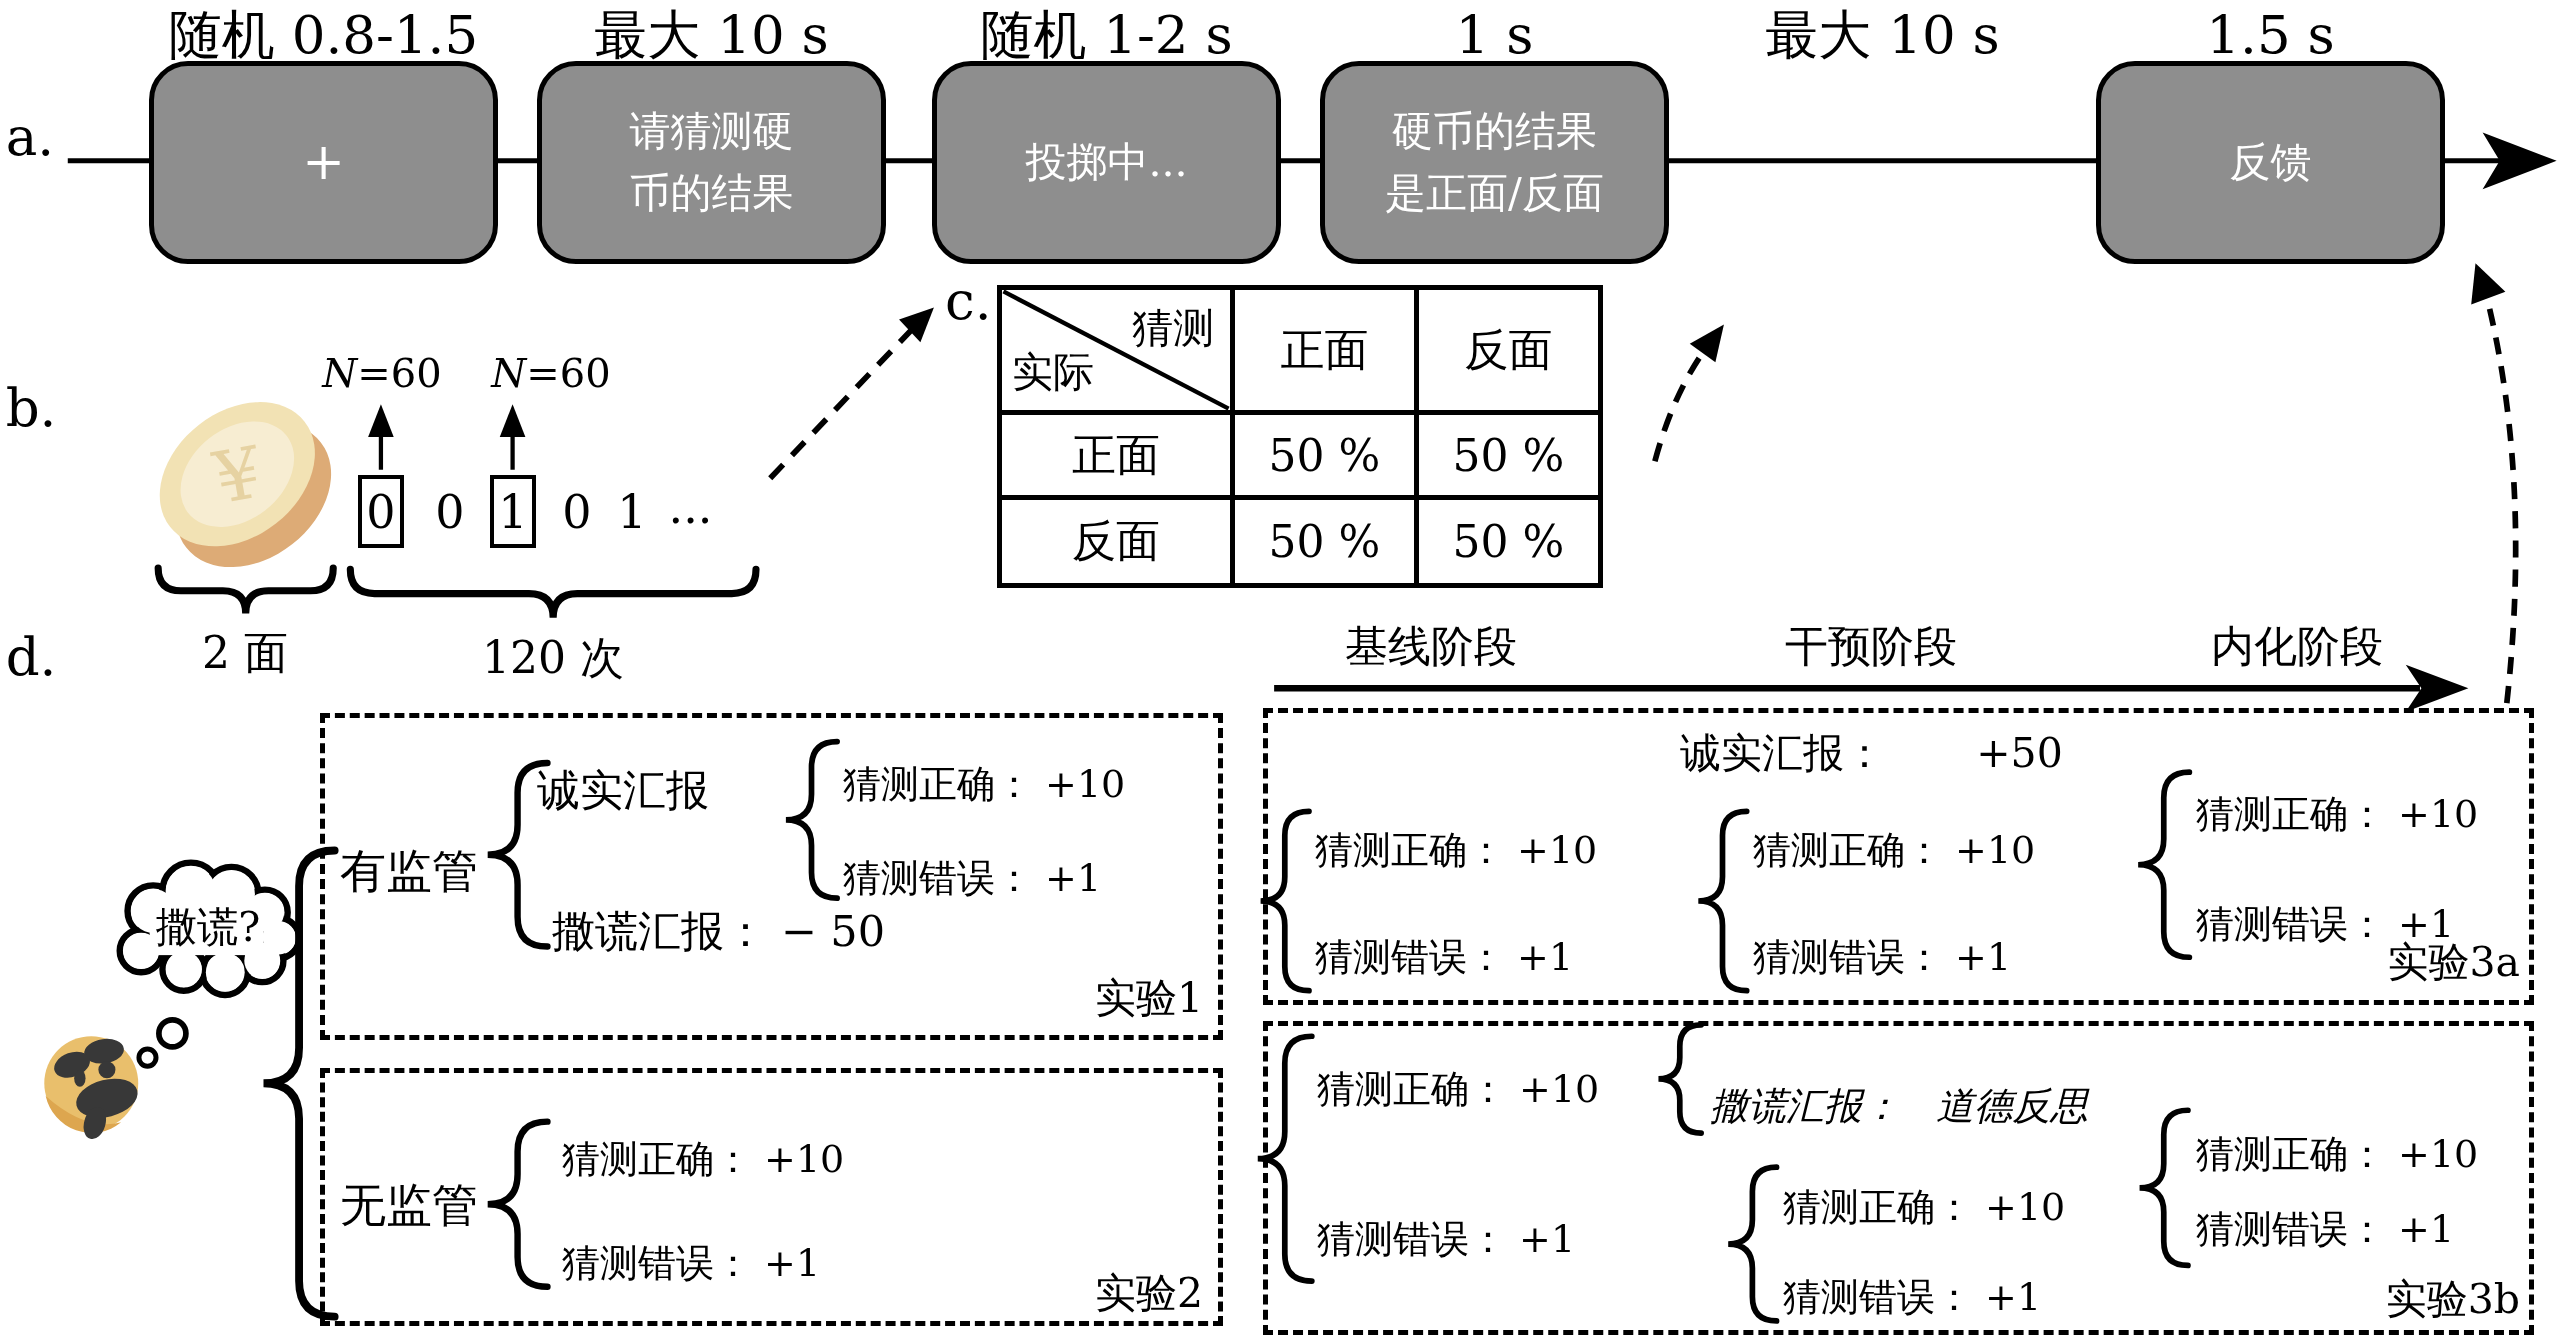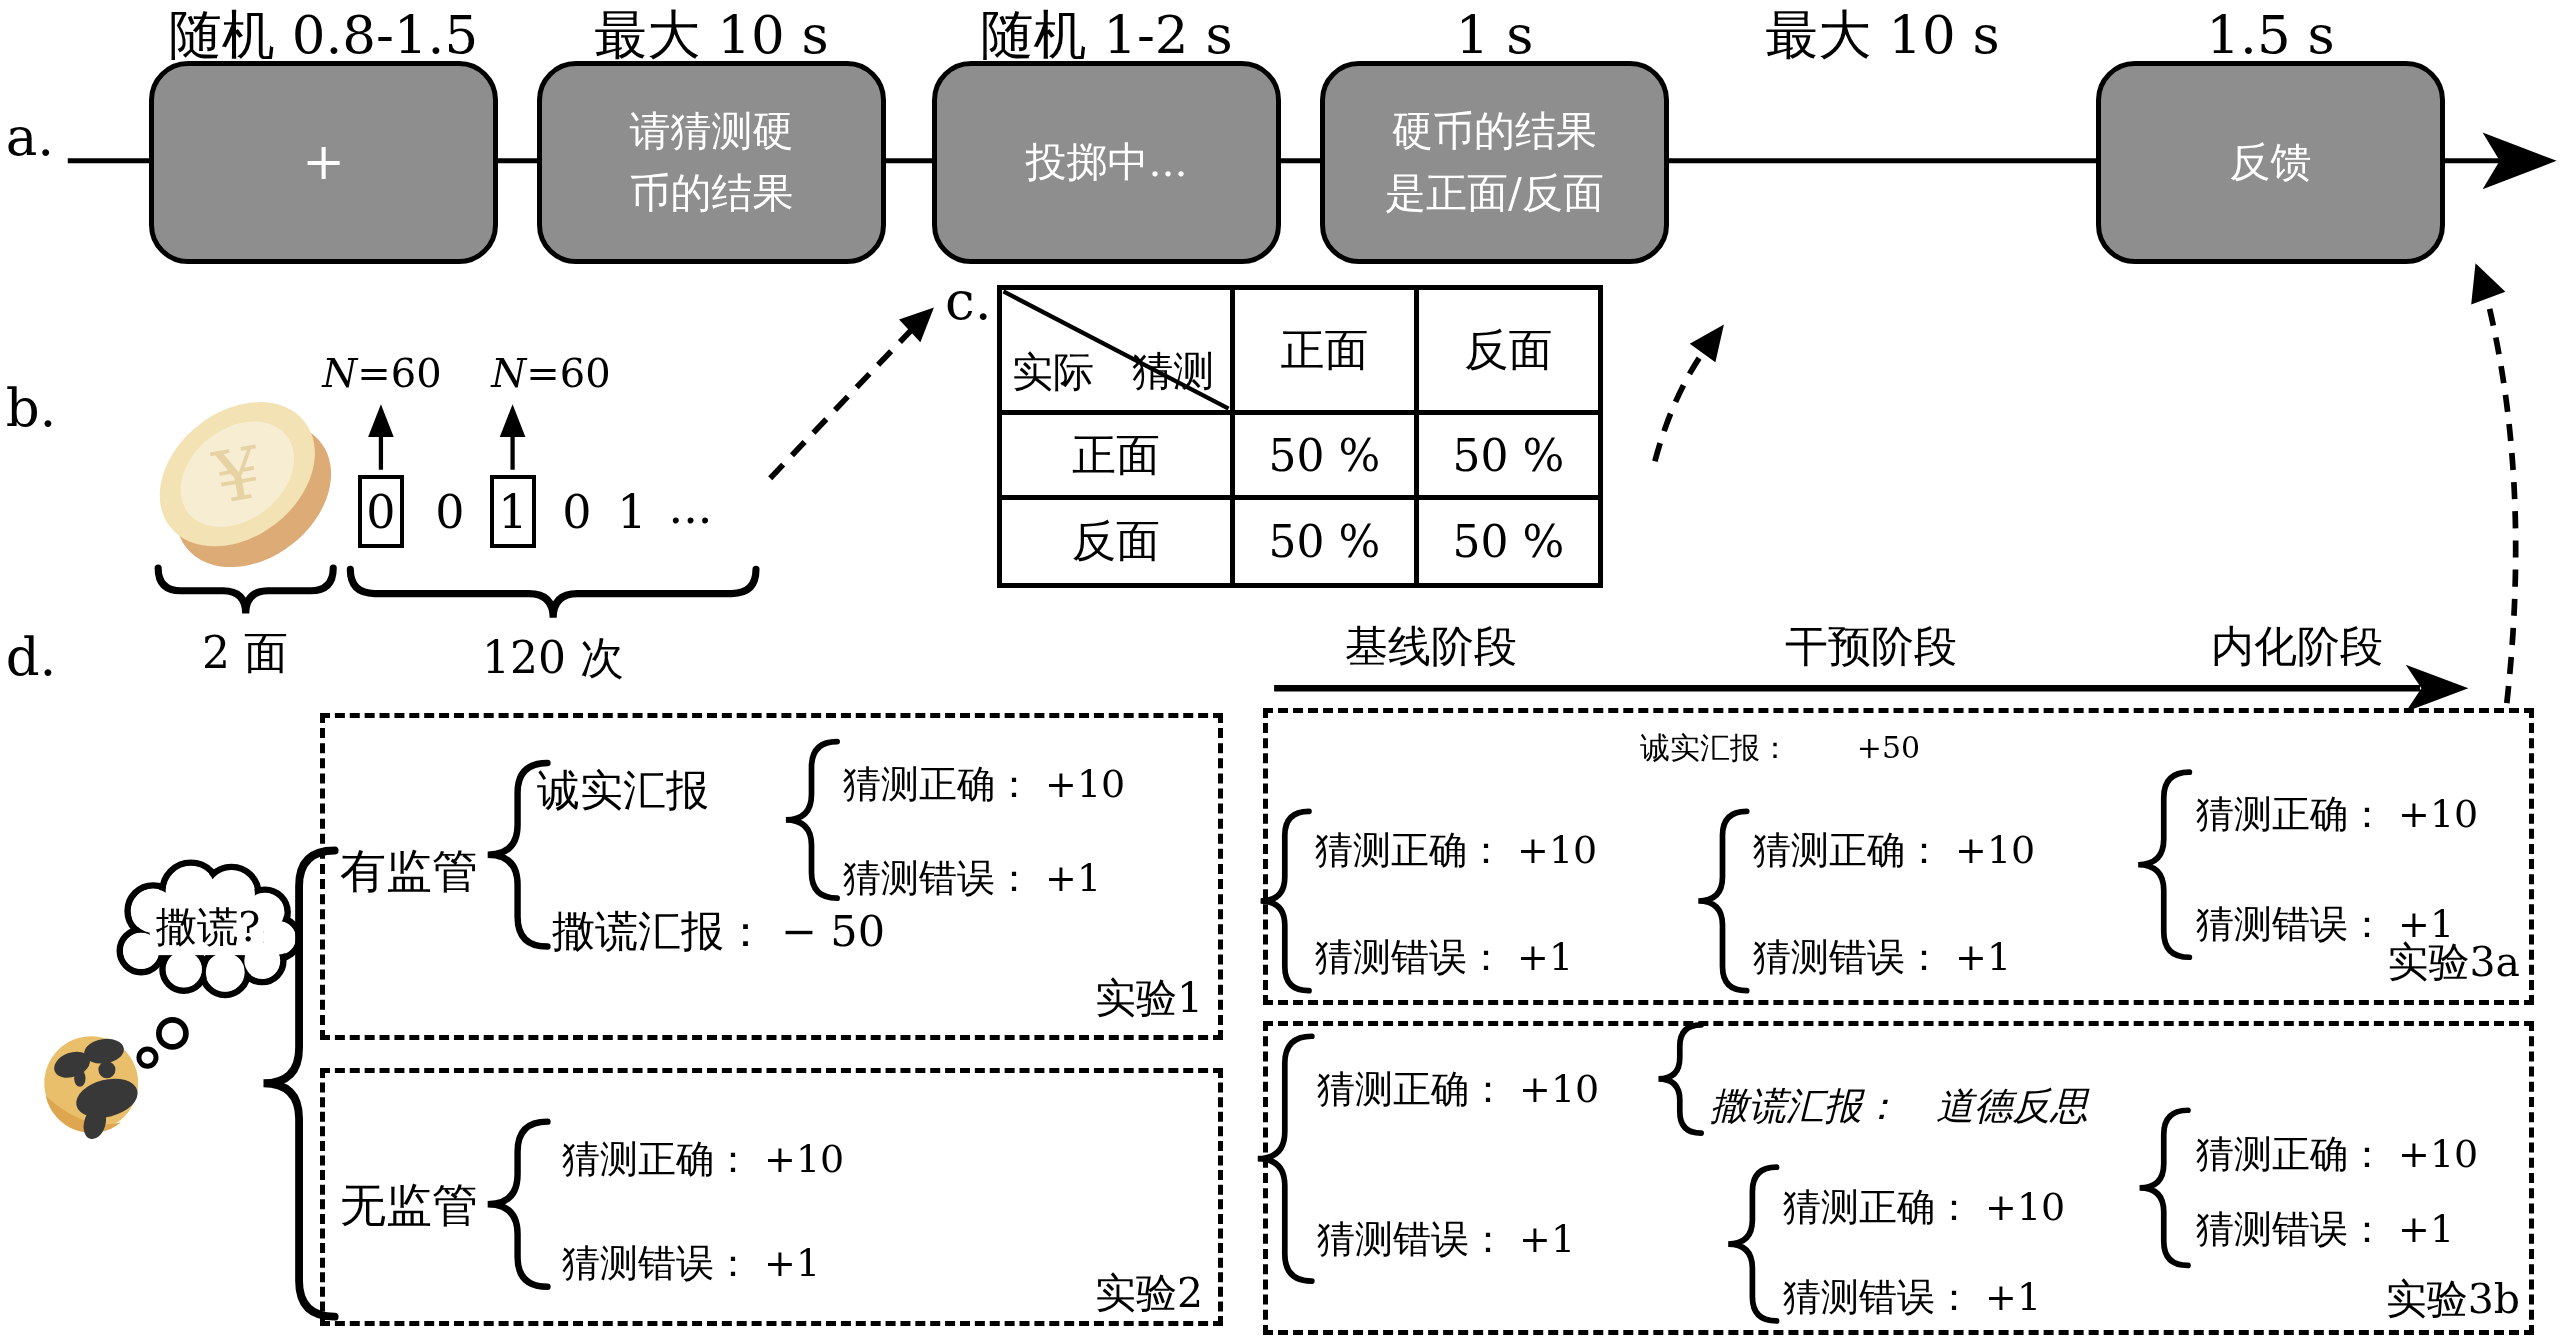--- a/index.html
+++ b/index.html
@@ -21,21 +21,21 @@
   .exp-dashed{border:5.7px dashed #000;box-sizing:border-box;}
   .cn{font-size:43px;line-height:1;white-space:pre;}
   .rline{font-size:38px;line-height:1;white-space:pre;}
   .cond{font-size:46px;line-height:1;}
   .tag{font-size:41px;line-height:1;text-align:right;}
   .phase{width:214px;text-align:center;font-size:43px;line-height:1;}
   table.ctable{border-collapse:collapse;}
   table.ctable td{border:5.7px solid #000;text-align:center;vertical-align:middle;
                   font-size:44px;padding:0;background:#fff;}
   .diagcell{position:relative;}
-  .diag-top{position:absolute;right:15.7px;top:11.4px;font-size:41px;margin-top:43px;}
+  .diag-top{position:absolute;right:15.7px;top:11.4px;font-size:41px;}
   .diag-bottom{position:absolute;left:10px;bottom:10px;font-size:41px;}
   svg text{font-family:"DejaVu Serif","Liberation Serif",serif;}
 </style>
 </head>
 <body>
 
 <div id="canvas">
 
   <svg class="abs" style="left:0;top:0;" width="2576" height="1343" viewBox="0 0 3619 1887">
 
@@ -214,21 +214,21 @@
   <div class="abs rline" style="left:843px;top:765px;">猜测正确： +10</div>
   <div class="abs rline" style="left:843px;top:859px;">猜测错误： +1</div>
   <div class="abs cn" style="left:552px;top:910px;">撒谎汇报： − 50</div>
   <div class="abs tag" style="left:1032px;top:978px;width:171px;">实验1</div>
 
   <div class="abs cond" style="left:340px;top:1182px;">无监管</div>
   <div class="abs rline" style="left:562px;top:1140px;">猜测正确： +10</div>
   <div class="abs rline" style="left:562px;top:1244px;">猜测错误： +1</div>
   <div class="abs tag" style="left:1032px;top:1273px;width:171px;">实验2</div>
 
-  <div class="abs cn" style="left:1640px;top:733px;font-size:30px;">诚实汇报：       +50</div>
+  <div class="abs cn" style="left:1680px;top:733px;font-size:41px;">诚实汇报：       +50</div>
   <div class="abs rline" style="left:1315px;top:831px;">猜测正确： +10</div>
   <div class="abs rline" style="left:1315px;top:938px;">猜测错误： +1</div>
   <div class="abs rline" style="left:1753px;top:831px;">猜测正确： +10</div>
   <div class="abs rline" style="left:1753px;top:938px;">猜测错误： +1</div>
   <div class="abs rline" style="left:2196px;top:795px;">猜测正确： +10</div>
   <div class="abs rline" style="left:2196px;top:905px;">猜测错误： +1</div>
   <div class="abs tag" style="left:2335px;top:942px;width:185px;">实验3a</div>
 
   <div class="abs rline" style="left:1317px;top:1070px;">猜测正确： +10</div>
   <div class="abs rline" style="left:1317px;top:1220px;">猜测错误： +1</div>

